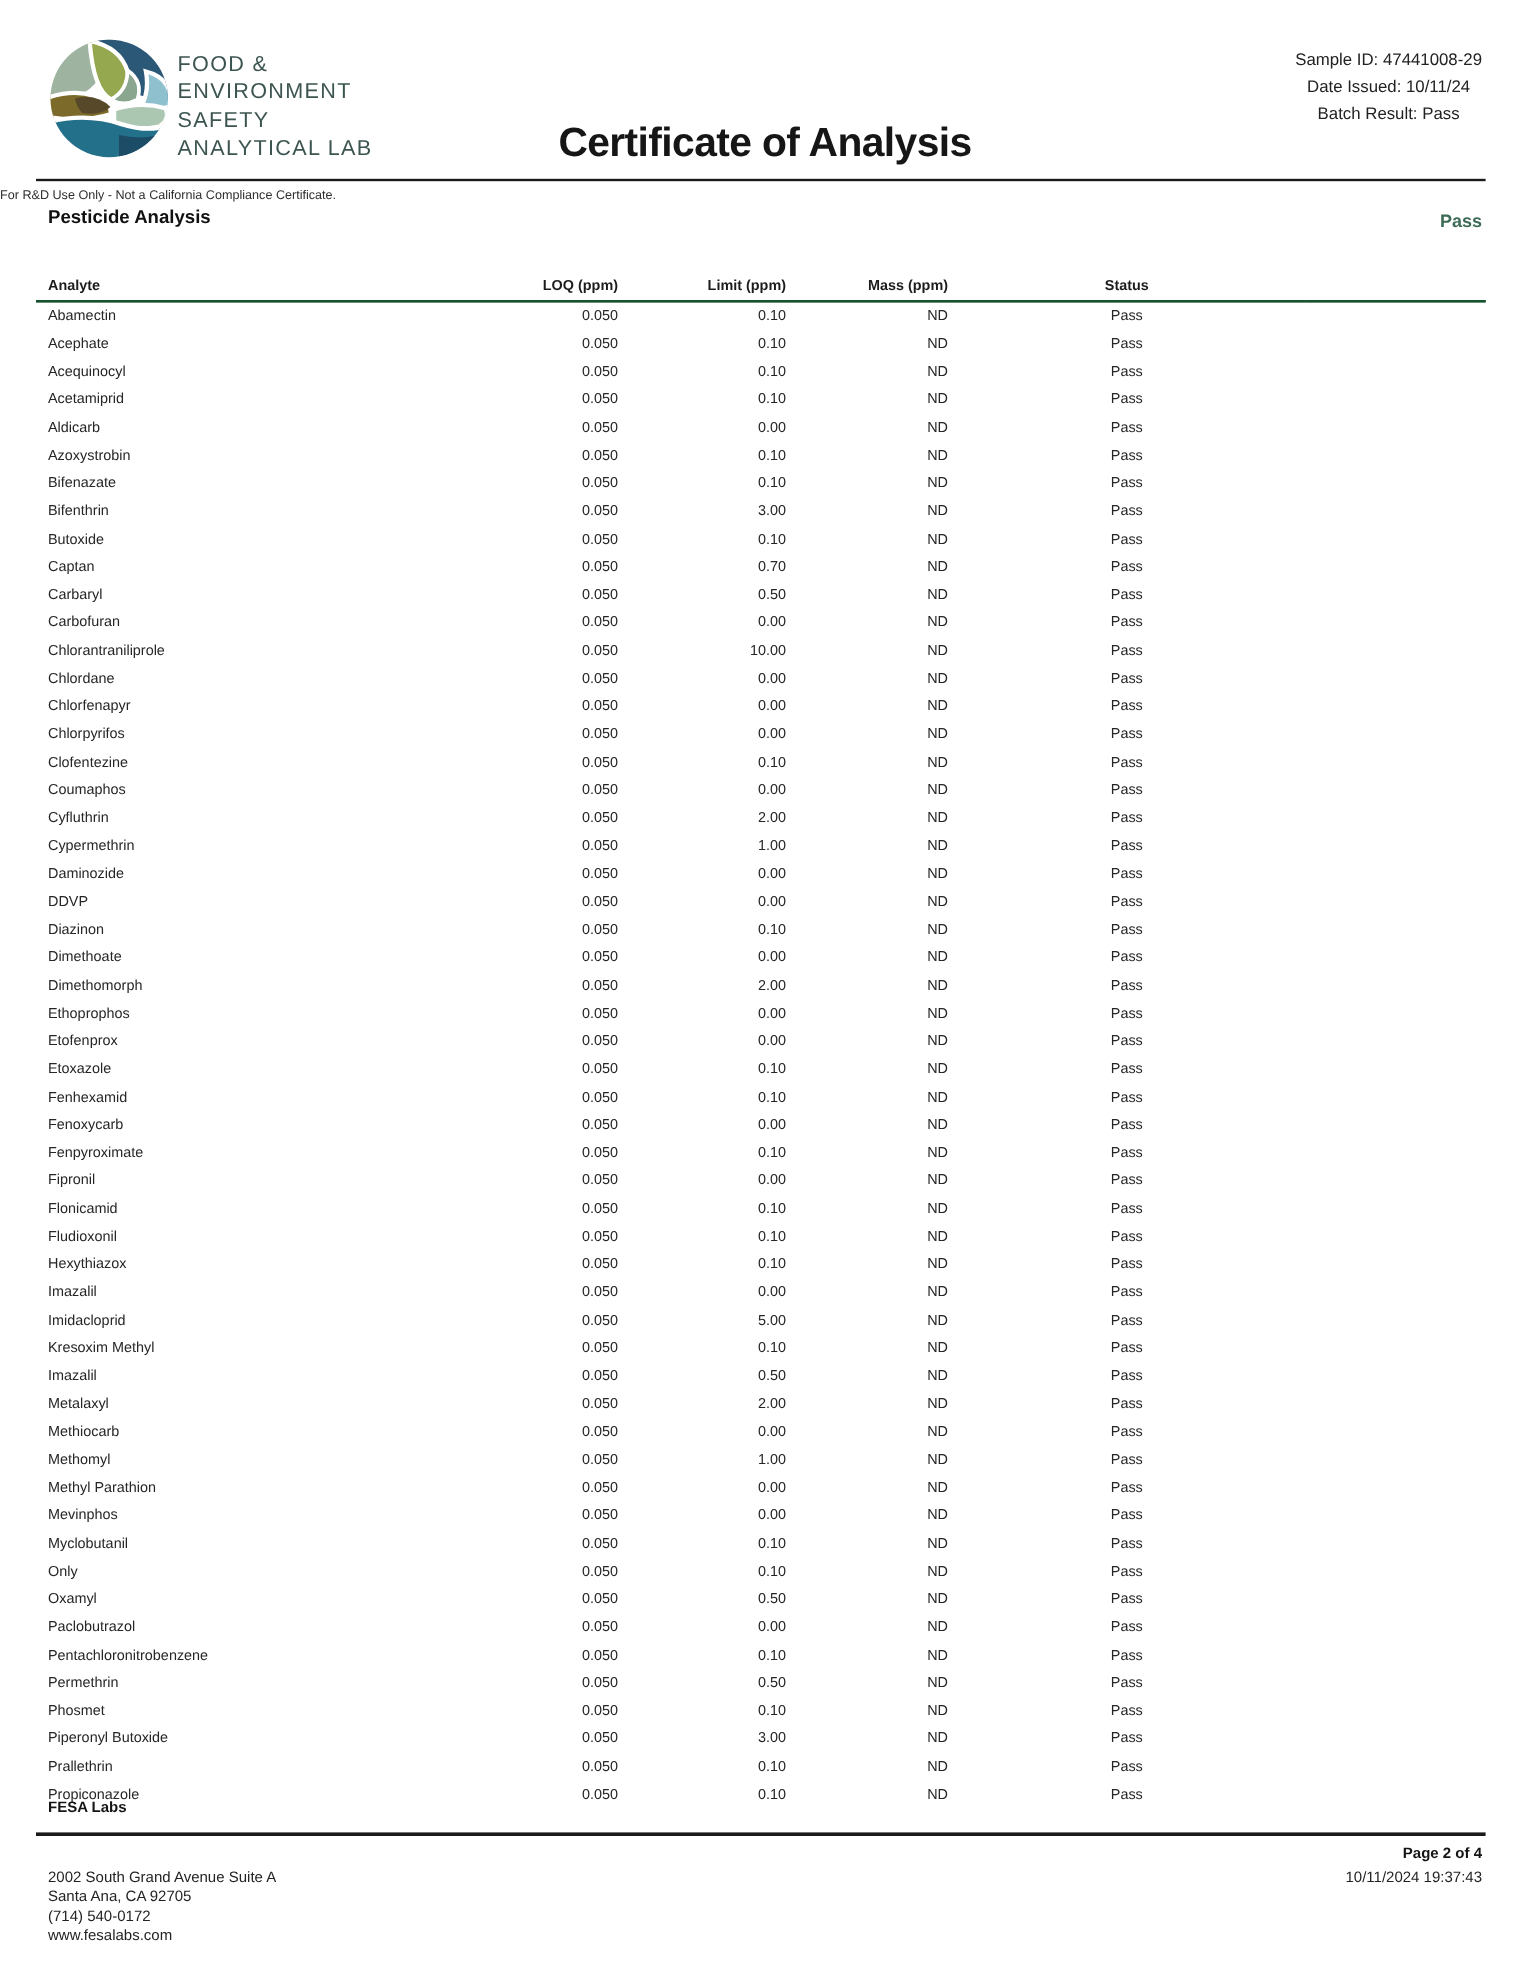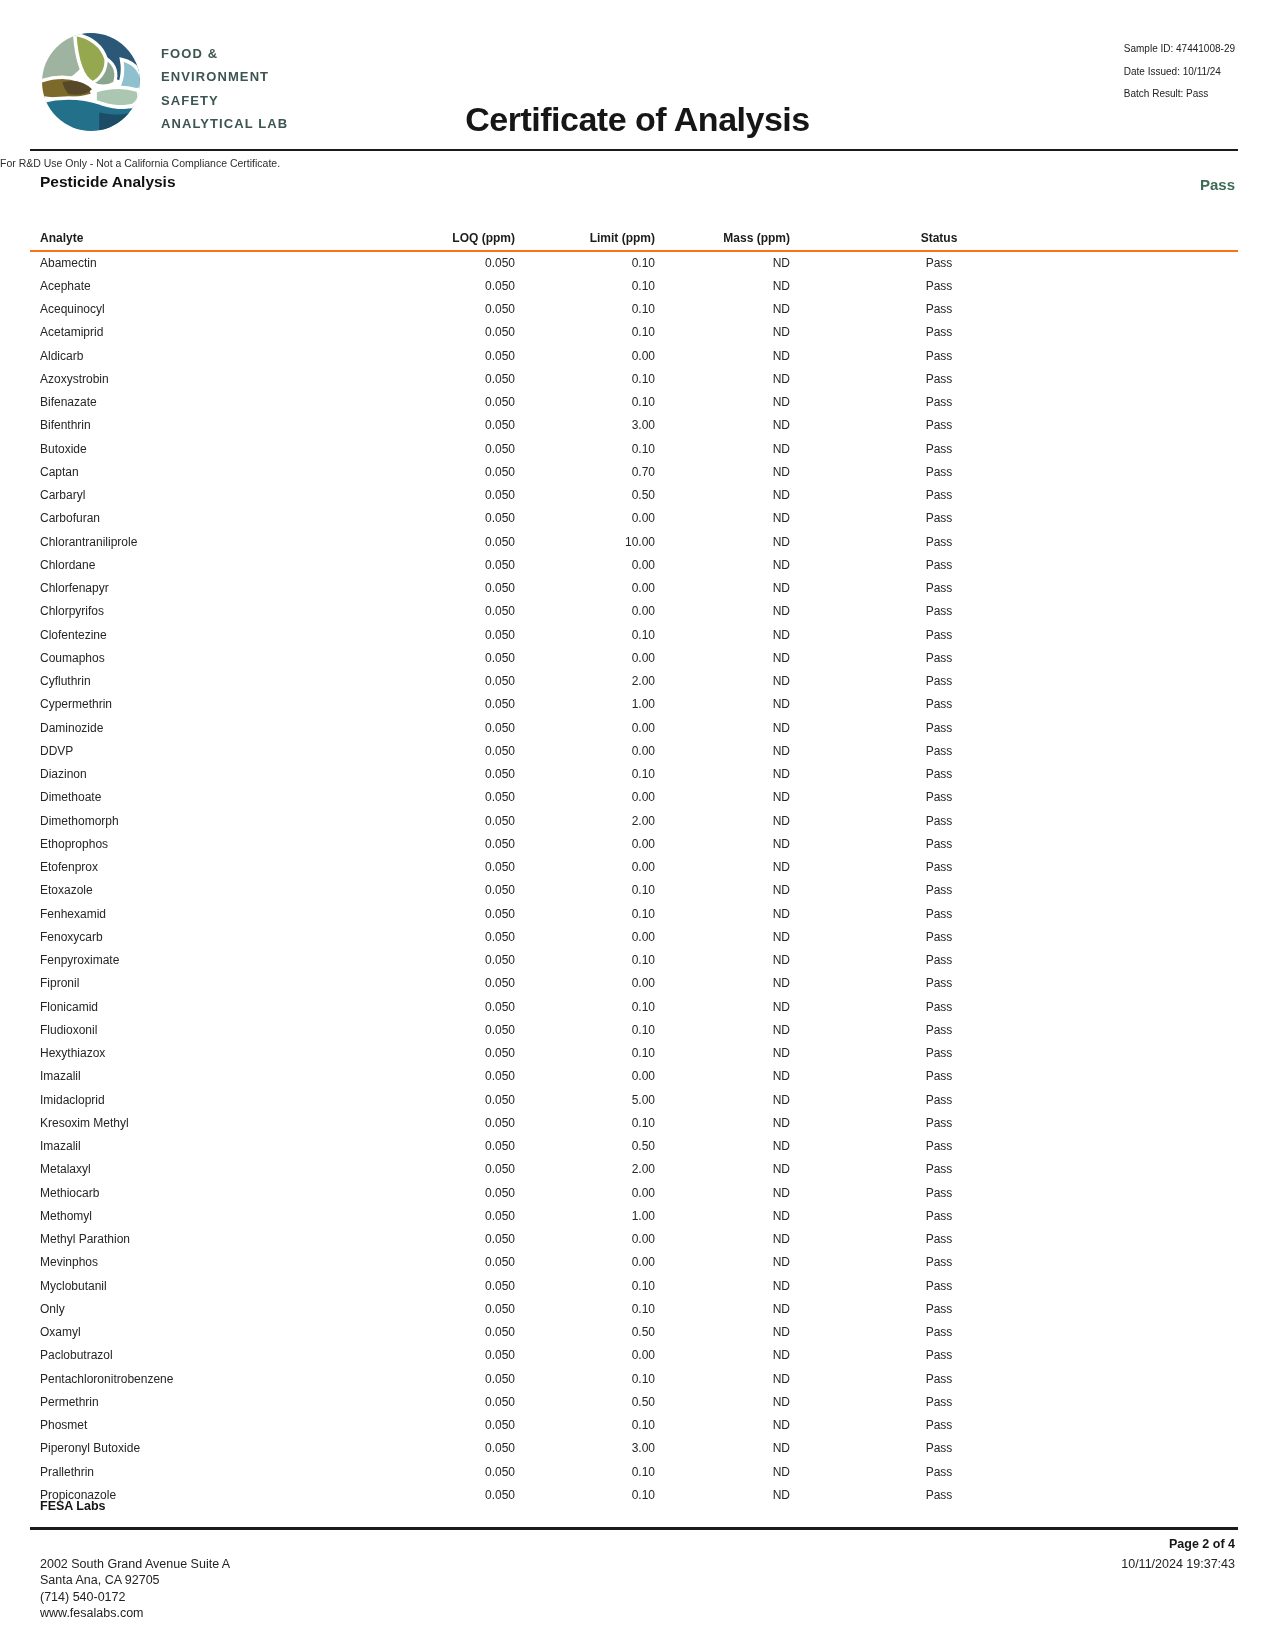--- a/index.html
+++ b/index.html
@@ -8,32 +8,32 @@
   .page {
     position: relative;
     width: 1275px;
     height: 1650px;
     background: #ffffff;
     overflow: hidden;
   }
   
   .logo-mark { position: absolute; left: 40px; top: 30px; width: 102px; height: 104px; }
   .logo-text {
-    position: absolute; left: 161px; top: 42px;
-    font-size: 13px; font-weight: 700; letter-spacing: 1.1px;
+    position: absolute; left: 148px; top: 42px;
+    font-size: 18px; font-weight: 400; letter-spacing: 1.1px;
     line-height: 23.3px; color: #3c5551;
   }
   .doc-title {
     position: absolute; left: 0; right: 0; top: 100px;
     text-align: center; font-size: 34px; font-weight: bold;
     letter-spacing: -0.5px; color: #161616;
   }
   .meta-block {
     position: absolute; right: 40px; top: 38px;
-    text-align: left; font-size: 10px; line-height: 22.5px; color: #222;
+    text-align: center; font-size: 14px; line-height: 22.5px; color: #222;
   }
   .rule-1 {
     position: absolute; left: 30px; top: 149px;
     width: 1208px; height: 2px; background: #1b1b1b;
   }
   .subtitle {
     position: absolute; left: 0; right: 0; top: 157px;
     text-align: left; font-size: 10.5px; color: #2e2e2e;
   }
   .section-title {
@@ -45,21 +45,21 @@
     font-size: 15px; font-weight: bold;
   }
   
   .analysis-table {
     position: absolute; left: 30px; top: 228px;
     width: 1208px; border-collapse: collapse; table-layout: fixed;
   }
   .analysis-table th {
     font-size: 12px; font-weight: bold; color: #1c1c1c;
     height: 23px; vertical-align: bottom; padding: 0 0 5px 0;
-    border-bottom: 2px solid #f97316;
+    border-bottom: 2px solid #14532d;
   }
   .analysis-table td {
     font-size: 12px; color: #262626;
     height: 23.26px; vertical-align: middle; padding: 0;
     white-space: nowrap; overflow: hidden;
   }
   .col-analyte  { text-align: left;  padding-left: 10px !important; }
   .col-num      { text-align: right; }
   .col-status   { text-align: center; }
   

